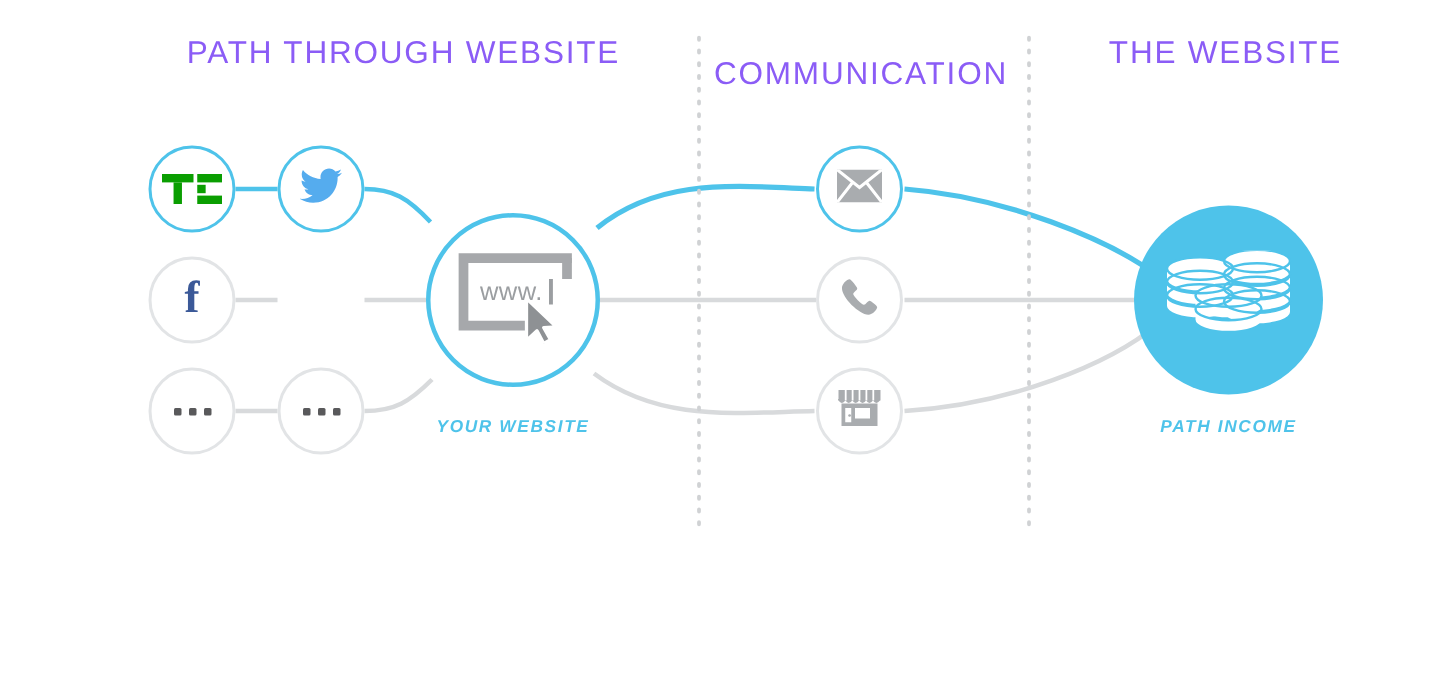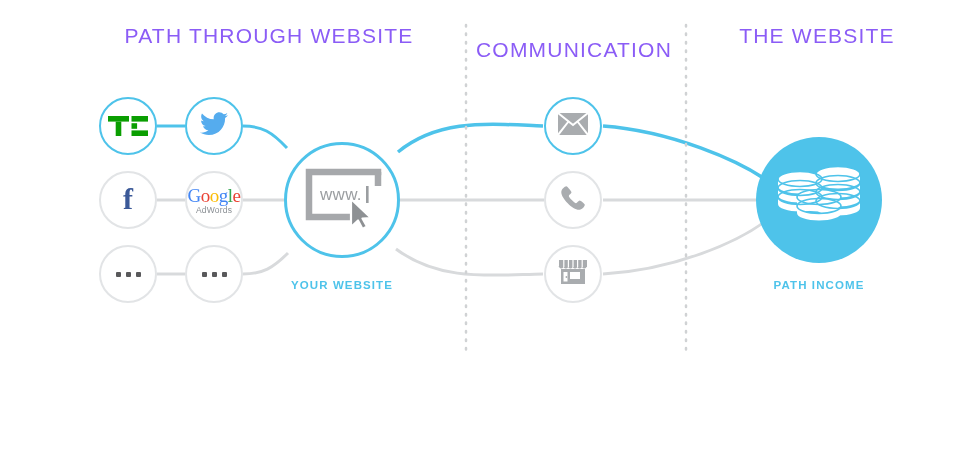--- a/index.html
+++ b/index.html
@@ -22,20 +22,21 @@
   }
 
   .node-label{
     position:absolute;
     font-size:11.5px;
     font-weight:700;
     letter-spacing:1.1px;
     color:#4ec3ea;
     white-space:nowrap;
     text-align:center;
+    font-style:italic;
   }
 
   
   .node{position:absolute;border-radius:50%;box-sizing:border-box;
         display:flex;align-items:center;justify-content:center;background:#ffffff;}
   .node.small{width:58px;height:58px;border:2px solid #e2e4e6;}
   .node.small.active{border-color:#4ec3ea;}
   .node.big{width:116px;height:116px;border:3px solid #4ec3ea;}
   .node.filled{width:126px;height:126px;border:none;background:#4ec3ea;}
 
@@ -123,26 +124,20 @@
           c-0.4,0.1-0.8,0.2-1.3,0.2c-0.3,0-0.6,0-0.9-0.1c0.6,2,2.4,3.4,4.6,3.4c-1.7,1.3-3.8,2.1-6.1,2.1
           c-0.4,0-0.8,0-1.2-0.1C2.2,18.7,4.8,19.5,7.5,19.5c9.1,0,14-7.5,14-14c0-0.2,0-0.4,0-0.6C22.5,4.2,23.3,3.4,24,2.4z"></path>
       </svg>
     </span>
   </div>
 
   <div class="node small" style="left:99px;top:171px;">
     <span class="fb-logo">f</span>
   </div>
 
-  <div class="node small" style="left:185px;top:171px;">
-    <span class="google-wrap">
-      <span class="google-word"><span class="b">G</span><span class="r">o</span><span class="y">o</span><span class="b">g</span><span class="g">l</span><span class="r">e</span></span>
-      <span class="google-sub" style="display:block;">AdWords</span>
-    </span>
-  </div>
 
   <div class="node small" style="left:99px;top:245px;">
     <span class="dots">
         <i></i>
         <i></i>
         <i></i>
       </span>
   </div>
 
   <div class="node small" style="left:185px;top:245px;">

